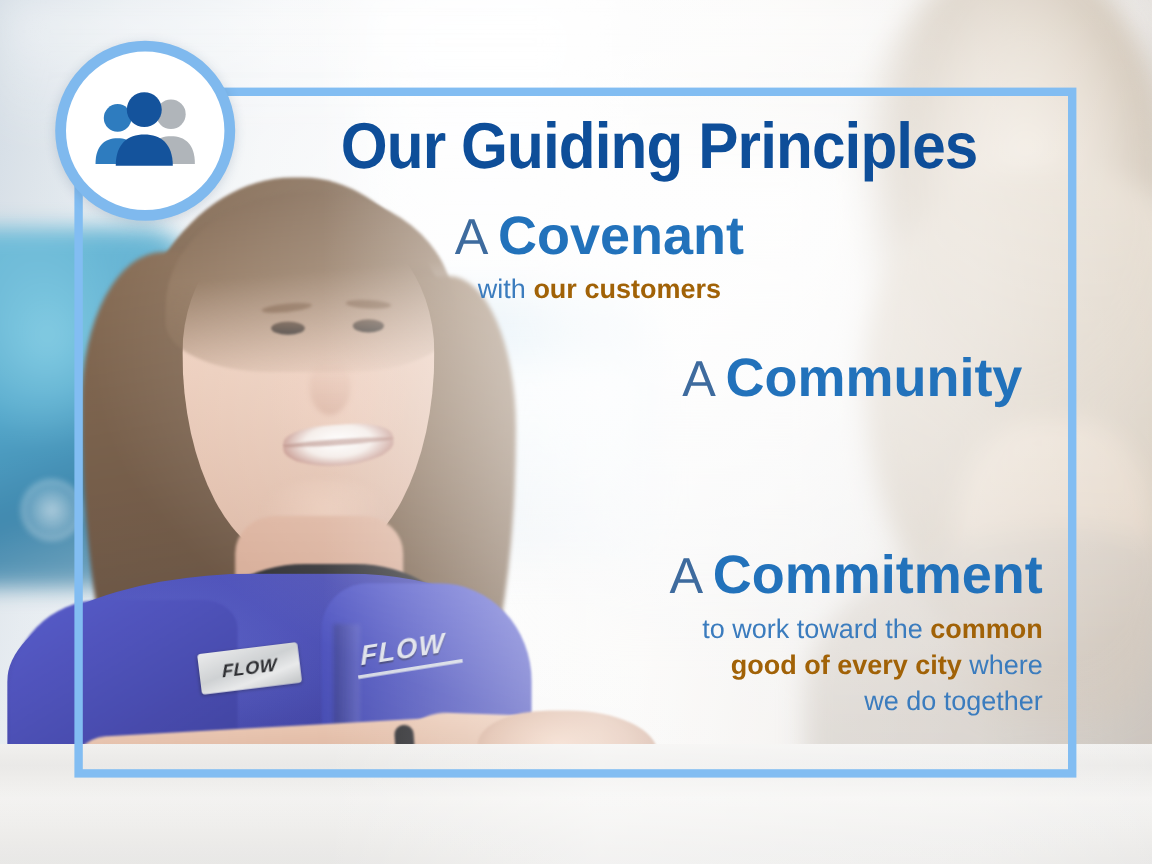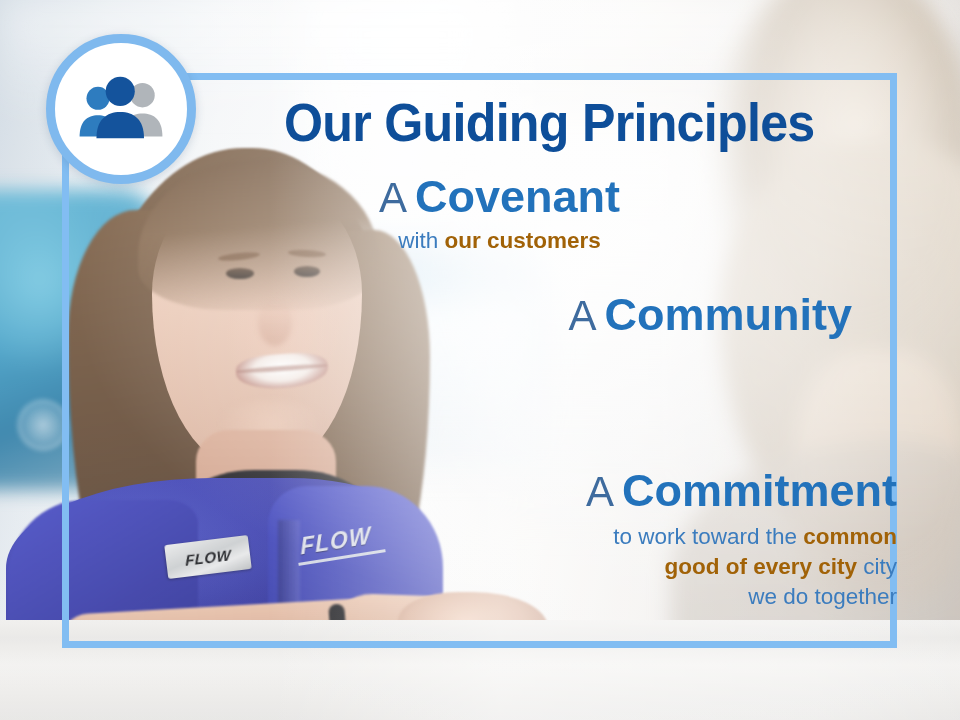--- a/index.html
+++ b/index.html
@@ -365,21 +365,21 @@
     line-height: 1.32;
     color: #3b7cbe;
     font-weight: 400;
     white-space: nowrap;
   }
   .sub-line b { font-weight: 700; color: #a16207; }
 
   
   #block-covenant   { top: 100px; left: 0;  text-align: center; padding-left: 40px; }
   #block-community  { top: 218px; left: 0;  text-align: right;  padding-right: 45px; }
-  #block-commitment { top: 382px; left: 0;  text-align: right;  padding-right: 0; margin-top: 12px; }
+  #block-commitment { top: 382px; left: 0;  text-align: right;  padding-right: 28px; }
 
   #block-covenant .sub-wrap  { margin-top: 6px; }
   #block-community .sub-wrap { margin-top: 8px; }
   #block-commitment .sub-wrap{ margin-top: 8px; }
 </style>
 </head>
 <body>
 
 <div id="stage">
 
@@ -475,19 +475,19 @@
         <span class="art">A</span><span class="word">Community</span>
       </div>
     </div>
 
     <div class="block" id="block-commitment">
       <div class="big-line">
         <span class="art">A</span><span class="word">Commitment</span>
       </div>
       <div class="sub-wrap">
         <div class="sub-line"><span>to work toward the </span><b>common</b></div>
-        <div class="sub-line"><b>good of every city</b><span> city</span></div>
+        <div class="sub-line"><b>good of every city</b><span> where</span></div>
         <div class="sub-line"><span>we do together</span></div>
       </div>
     </div>
 
   </div>
 </div>
 
 </body></html>

